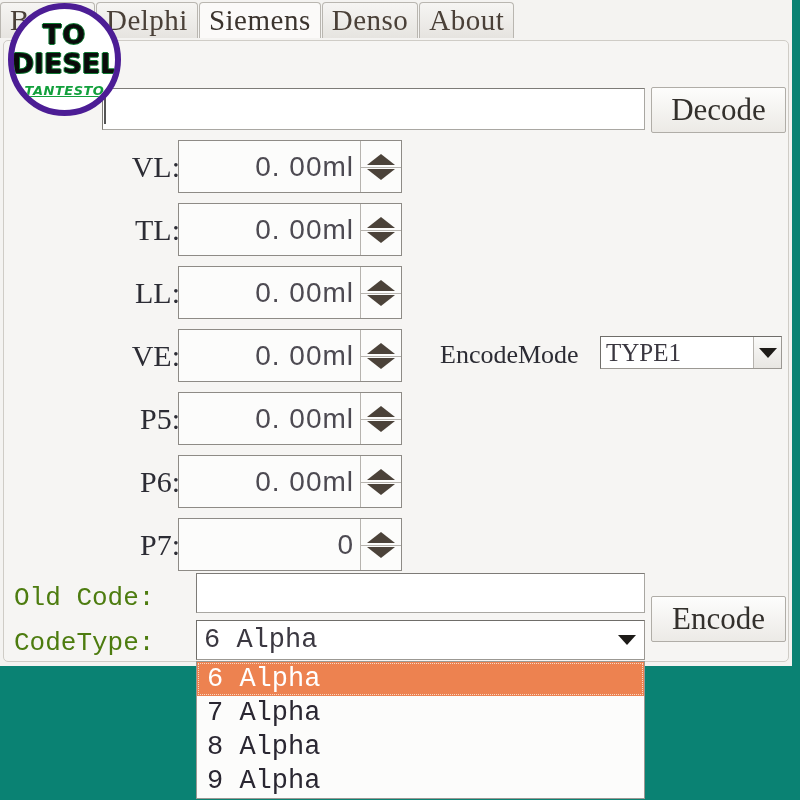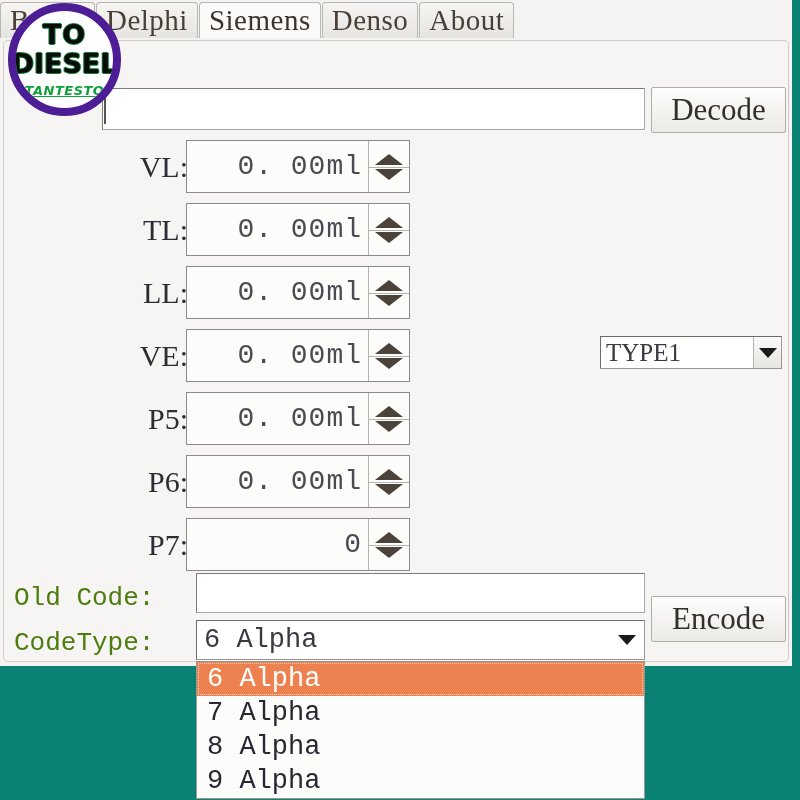--- a/index.html
+++ b/index.html
@@ -137,41 +137,41 @@
   }
   #encode-button {
     left: 651px;
     top: 596px;
     width: 135px;
     height: 46px;
     text-align: center;
   }
 
   
-  .spin-row { position: absolute; left: 16px; width: 420px; height: 56px; }
+  .spin-row { position: absolute; left: 8px; width: 420px; height: 56px; }
   .spin-row .row-label { right: 248px; top: 10px; left: auto; }
   .spin-box {
     position: absolute;
     left: 170px;
     top: 0px;
     width: 224px;
     height: 53px;
     background: #FCFCFB;
     border: 1px solid #8e8b86;
     box-sizing: border-box;
     display: flex;
     align-items: stretch;
   }
   .spin-value {
     flex: 1 1 auto;
     display: flex;
     align-items: center;
     justify-content: flex-end;
     padding-right: 6px;
-    font-family: Liberation Mono, monospace;
+    font-family: Liberation Sans, sans-serif;
     font-size: 28px;
     color: #4d4a52;
     letter-spacing: 1px;
   }
   .spin-arrows {
     flex: 0 0 40px;
     display: flex;
     flex-direction: column;
     justify-content: center;
     align-items: center;
@@ -316,21 +316,21 @@
 
   
   #watermark {
     position: absolute;
     left: 8px;
     top: 3px;
     width: 113px;
     height: 113px;
     border-radius: 50%;
     background: #FFFFFF;
-    border: 8px solid #4c1d95;
+    border: 6px solid #4c1d95;
     box-sizing: border-box;
     display: flex;
     flex-direction: column;
     align-items: center;
     justify-content: center;
     z-index: 100;
     overflow: hidden;
   }
   #wm-to {
     font-family: "DejaVu Sans", sans-serif;
@@ -451,20 +451,21 @@
     <div class="row-label">P7:</div>
     <div class="spin-box">
       <div class="spin-value">0</div>
       <div class="spin-arrows">
         <div class="tri-up"></div>
         <div class="tri-dn"></div>
       </div>
     </div>
   </div>
 
+  <div id="encodemode-label">EncodeMode</div>
   <div id="encodemode-combo">
     <div id="encodemode-value">TYPE1</div>
     <div class="combo-arrowbox">
       <div class="combo-caret"></div>
     </div>
   </div>
 
   <div id="oldcode-label" class="mono-label">Old Code:</div>
   <input id="oldcode-input" type="text" value="" style="">
 

